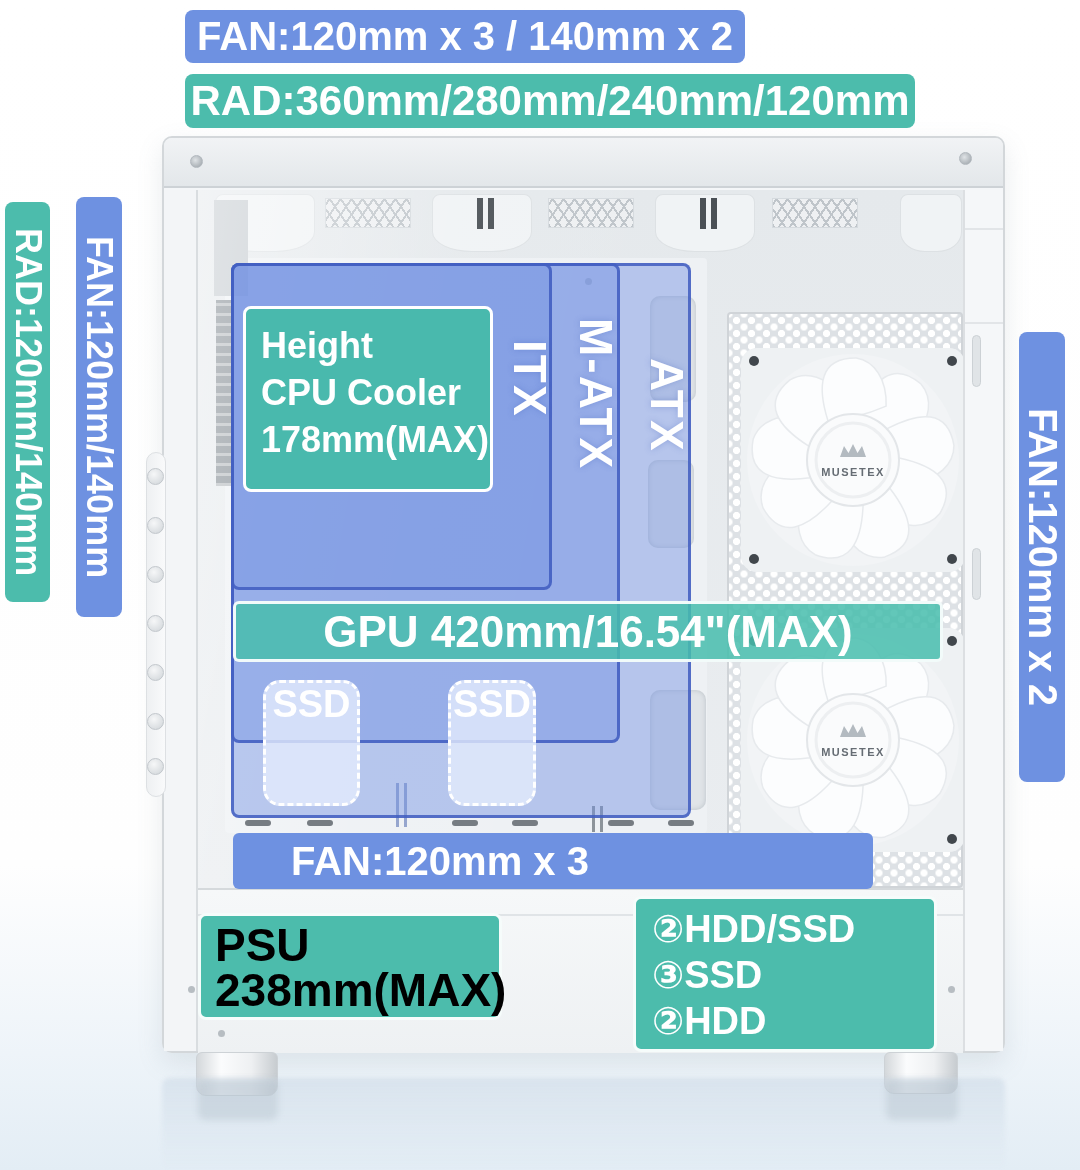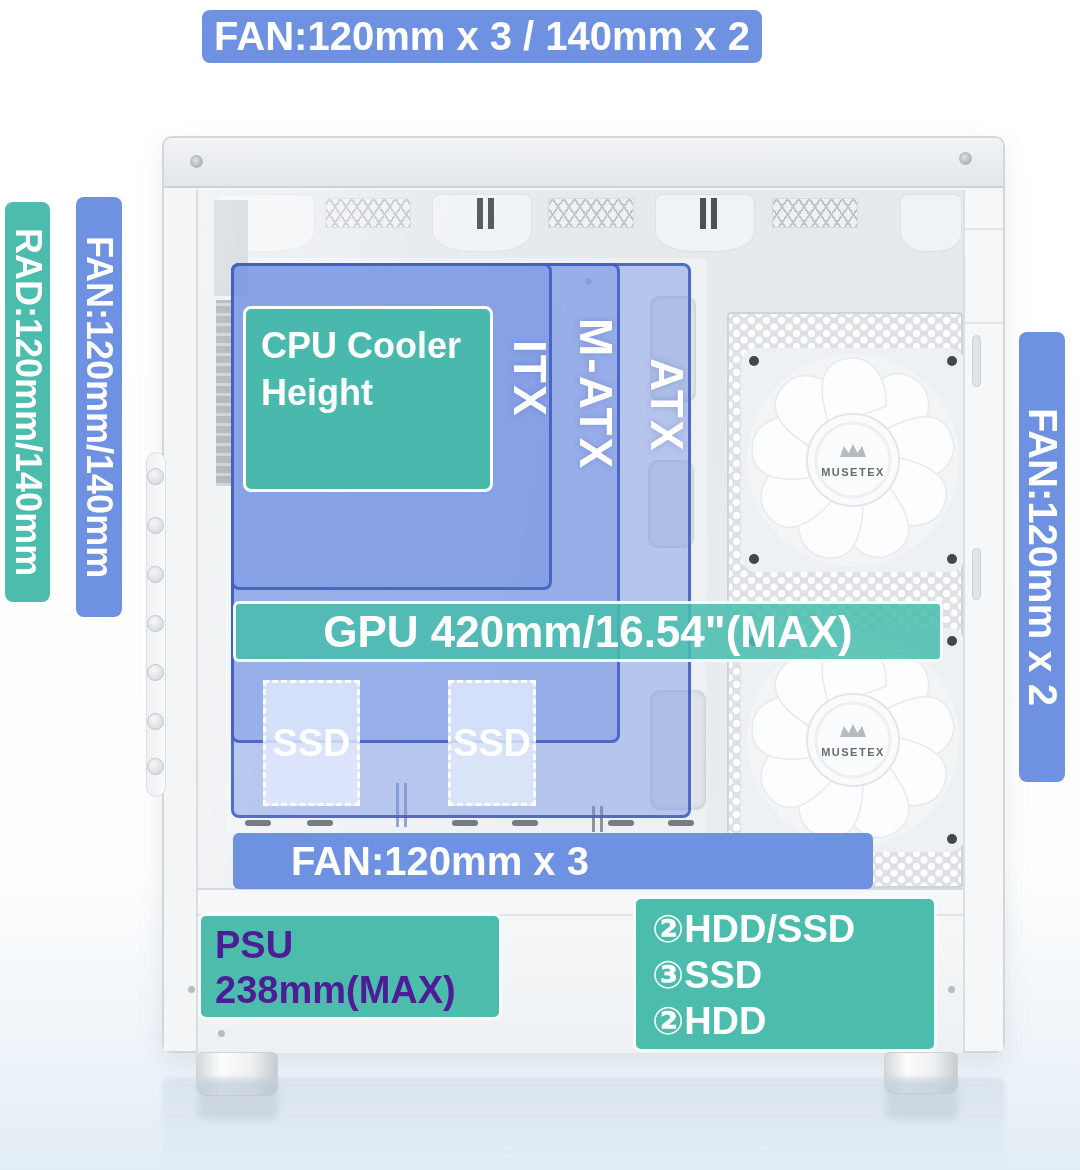--- a/index.html
+++ b/index.html
@@ -63,49 +63,49 @@
   #case-reflect{left:162px;top:1078px;width:843px;height:92px;border-radius:8px;filter:blur(2px);
     background:linear-gradient(to bottom,rgba(200,214,228,0.5),rgba(235,243,249,0.02));}
   .foot-reflect{top:1080px;height:40px;border-radius:8px;filter:blur(3px);background:rgba(175,188,200,0.38);}
 
   
   .bar{color:#fff;font-weight:bold;border-radius:8px;display:flex;align-items:center;justify-content:center;
     white-space:nowrap;}
   .bar-blue{background:#6e91e1;}
   .bar-teal{background:#4cbcac;}
   .vert{writing-mode:vertical-rl;}
-  #top-fan-bar{left:185px;top:10px;width:560px;height:53px;font-size:40px;margin-left:17px;}
+  #top-fan-bar{left:185px;top:10px;width:560px;height:53px;font-size:40px;}
   #top-rad-bar{left:185px;top:74px;width:730px;height:54px;font-size:42px;}
   #left-rad-bar{left:5px;top:202px;width:45px;height:400px;font-size:36px;}
   #left-fan-bar{left:76px;top:197px;width:46px;height:420px;font-size:36px;}
   #right-fan-bar{left:1019px;top:332px;width:46px;height:450px;font-size:40px;}
   .mobo-box{background:rgba(115,146,226,0.46);border:3px solid rgba(63,92,192,0.85);border-radius:8px;}
   #atx-box{left:231px;top:263px;width:460px;height:555px;}
   #matx-box{left:231px;top:263px;width:389px;height:480px;}
   #itx-box{left:231px;top:263px;width:321px;height:327px;}
   .mobo-label{writing-mode:vertical-rl;color:#fff;font-weight:bold;font-size:46px;letter-spacing:2px;
     text-shadow:0 0 6px rgba(70,100,190,0.35);}
   #itx-label{left:503px;top:340px;}
   #matx-label{left:569px;top:318px;}
   #atx-label{left:640px;top:358px;}
   #cpu-box{left:243px;top:306px;width:250px;height:186px;background:rgba(70,186,170,0.95);
     border:3px solid #fff;border-radius:8px;color:#fff;font-weight:bold;font-size:36px;line-height:47px;
     padding:13px 0 0 15px;}
   #cpu-box span{display:block;}
   #gpu-bar{left:233px;top:601px;width:710px;height:61px;font-size:44px;border-radius:6px;
     background:rgba(70,189,173,0.85);border:3px solid rgba(255,255,255,0.92);color:#fff;font-weight:bold;
     display:flex;align-items:center;justify-content:center;white-space:nowrap;}
-  .ssd-box{background:rgba(228,235,252,0.8);border:3px dashed #fff;border-radius:0;color:#fff;
-    font-weight:bold;font-size:38px;display:flex;align-items:center;justify-content:center;}
+  .ssd-box{background:rgba(228,235,252,0.8);border:3px dashed #fff;border-radius:17px;color:#fff;
+    font-weight:bold;font-size:38px;display:flex;justify-content:center;}
   #ssd-left{left:263px;top:680px;width:97px;height:126px;}
   #ssd-right{left:448px;top:680px;width:88px;height:126px;}
   #bottom-fan-bar{left:233px;top:833px;width:640px;height:56px;font-size:40px;border-radius:6px;
     justify-content:flex-start;padding-left:58px;}
   #psu-box{left:198px;top:913px;width:304px;height:107px;background:#4cbcac;border:3px solid rgba(255,255,255,0.95);
-    border-radius:8px;color:#4c1d95;font-weight:bold;font-size:38px;line-height:45px;padding:7px 0 0 14px;}
+    border-radius:8px;color:#000000;font-weight:bold;font-size:46px;line-height:45px;padding:7px 0 0 14px;}
   #psu-box span{display:block;}
   #drive-box{left:633px;top:896px;width:304px;height:156px;background:#4cbcac;border:3px solid rgba(255,255,255,0.95);
     border-radius:8px;color:#fff;font-weight:bold;font-size:38px;line-height:46px;padding:7px 0 0 16px;}
   #drive-box span{display:block;}
 </style>
 </head>
 <body>
 
 <div id="stage">
 
@@ -221,40 +221,44 @@
 
   <div class="abs foot" style="left:196px;top:1052px;width:82px;height:44px;"></div>
   <div class="abs foot" style="left:884px;top:1052px;width:74px;height:42px;"></div>
   <div class="abs" id="case-reflect"></div>
   <div class="abs foot-reflect" style="left:198px;width:80px;"></div>
   <div class="abs foot-reflect" style="left:886px;width:72px;"></div>
 
   <div class="abs bar bar-blue" id="top-fan-bar">
     <span>FAN:120mm x 3 / 140mm x 2</span>
   </div>
+  <div class="abs bar bar-teal" id="top-rad-bar">
+    <span>RAD:360mm/280mm/240mm/120mm</span>
+  </div>
   <div class="abs bar bar-teal vert" id="left-rad-bar">
     <span>RAD:120mm/140mm</span>
   </div>
   <div class="abs bar bar-blue vert" id="left-fan-bar">
     <span>FAN:120mm/140mm</span>
   </div>
   <div class="abs bar bar-blue vert" id="right-fan-bar">
     <span>FAN:120mm x 2</span>
   </div>
 
   <div class="abs mobo-box" id="atx-box"></div>
   <div class="abs mobo-box" id="matx-box"></div>
   <div class="abs mobo-box" id="itx-box"></div>
   <div class="abs mobo-label" id="itx-label">ITX</div>
   <div class="abs mobo-label" id="matx-label">M-ATX</div>
   <div class="abs mobo-label" id="atx-label">ATX</div>
 
   <div class="abs" id="cpu-box">
+    <span>Height</span>
     <span>CPU Cooler</span>
-    <span>Height</span>
+    <span>178mm(MAX)</span>
   </div>
 
   <div class="abs" id="gpu-bar">
     <span>GPU 420mm/16.54"(MAX)</span>
   </div>
 
   <div class="abs ssd-box" id="ssd-left">
     <span>SSD</span>
   </div>
   <div class="abs ssd-box" id="ssd-right">

